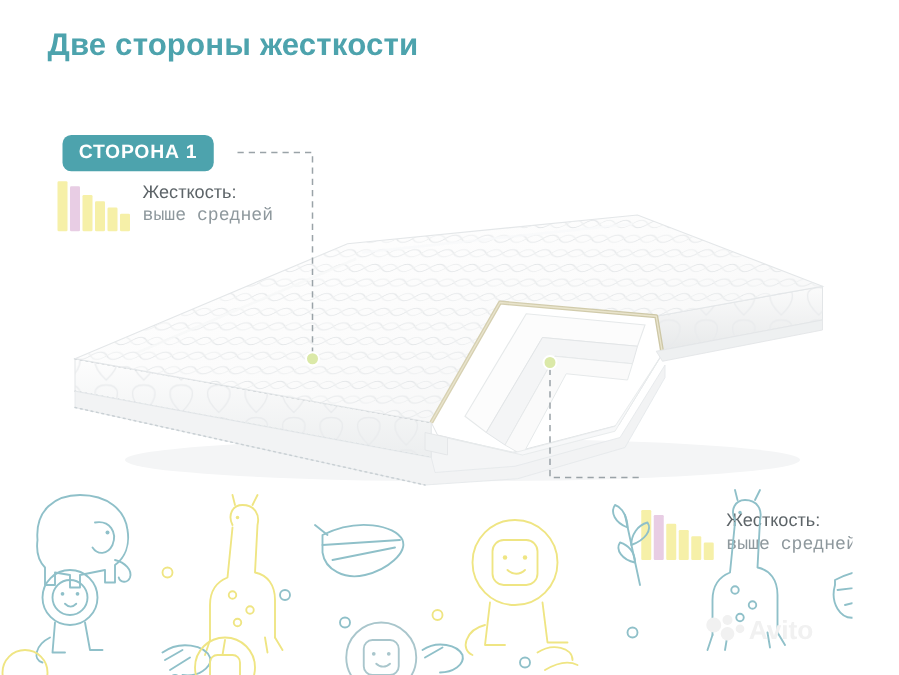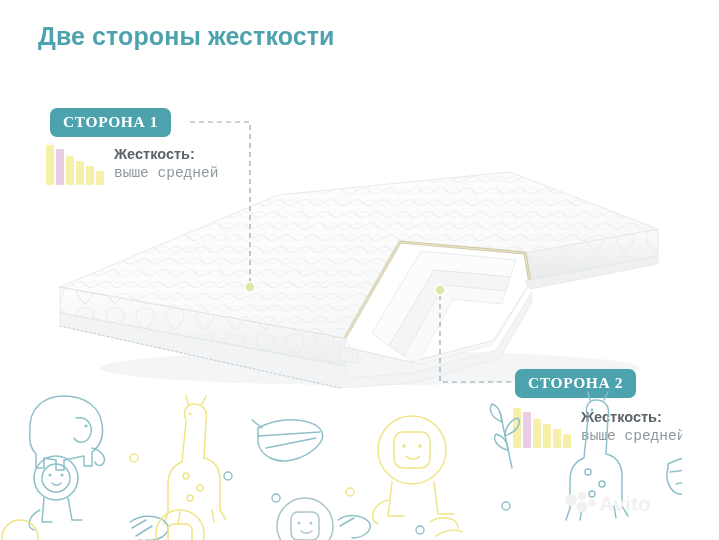--- a/index.html
+++ b/index.html
@@ -35,21 +35,20 @@
     position: absolute;
     background: #4da3ad;
     color: #ffffff;
     font-size: 15.5px;
     font-weight: bold;
     letter-spacing: 0.6px;
     border-radius: 7px;
     padding: 6px 13px 7px 13px;
     white-space: nowrap;
     line-height: 1;
-    font-family: Liberation Serif, serif;
   }
   #badge-1 { left: 50px; top: 108px; }
   #badge-2 { left: 515px; top: 369px; }
 
   
   .hardness-block {
     position: absolute;
     display: flex;
     align-items: flex-start;
     gap: 10px;
@@ -67,21 +66,20 @@
     width: 8px;
     border-radius: 1px;
   }
 
   .hardness-text { padding-top: 2px; }
   .hardness-label {
     font-size: 14.5px;
     color: #5d6468;
     line-height: 1.32;
     white-space: nowrap;
-    font-weight: bold;
   }
   .hardness-value {
     font-size: 14.5px;
     color: #8e989d;
     line-height: 1.32;
     white-space: nowrap;
     font-family: Liberation Mono, monospace;
   }
 
   
@@ -235,21 +233,20 @@
         <div class="bar" style="height: 57.1429%; background: rgb(246, 240, 168);"></div>
         <div class="bar" style="height: 45.2381%; background: rgb(246, 240, 168);"></div>
         <div class="bar" style="height: 33.3333%; background: rgb(246, 240, 168);"></div>
       </div>
     <div class="hardness-text">
       <div class="hardness-label">Жесткость:</div>
       <div class="hardness-value">выше средней</div>
     </div>
   </div>
 
-  <div id="badge-2" class="side-badge">СТОРОНА 2</div>
 
   <div id="hardness-2" class="hardness-block">
     <div class="bar-chart">
         <div class="bar" style="height: 95.2381%; background: rgb(246, 240, 168);"></div>
         <div class="bar" style="height: 85.7143%; background: rgb(232, 205, 228);"></div>
         <div class="bar" style="height: 69.0476%; background: rgb(246, 240, 168);"></div>
         <div class="bar" style="height: 57.1429%; background: rgb(246, 240, 168);"></div>
         <div class="bar" style="height: 45.2381%; background: rgb(246, 240, 168);"></div>
         <div class="bar" style="height: 33.3333%; background: rgb(246, 240, 168);"></div>
       </div>

